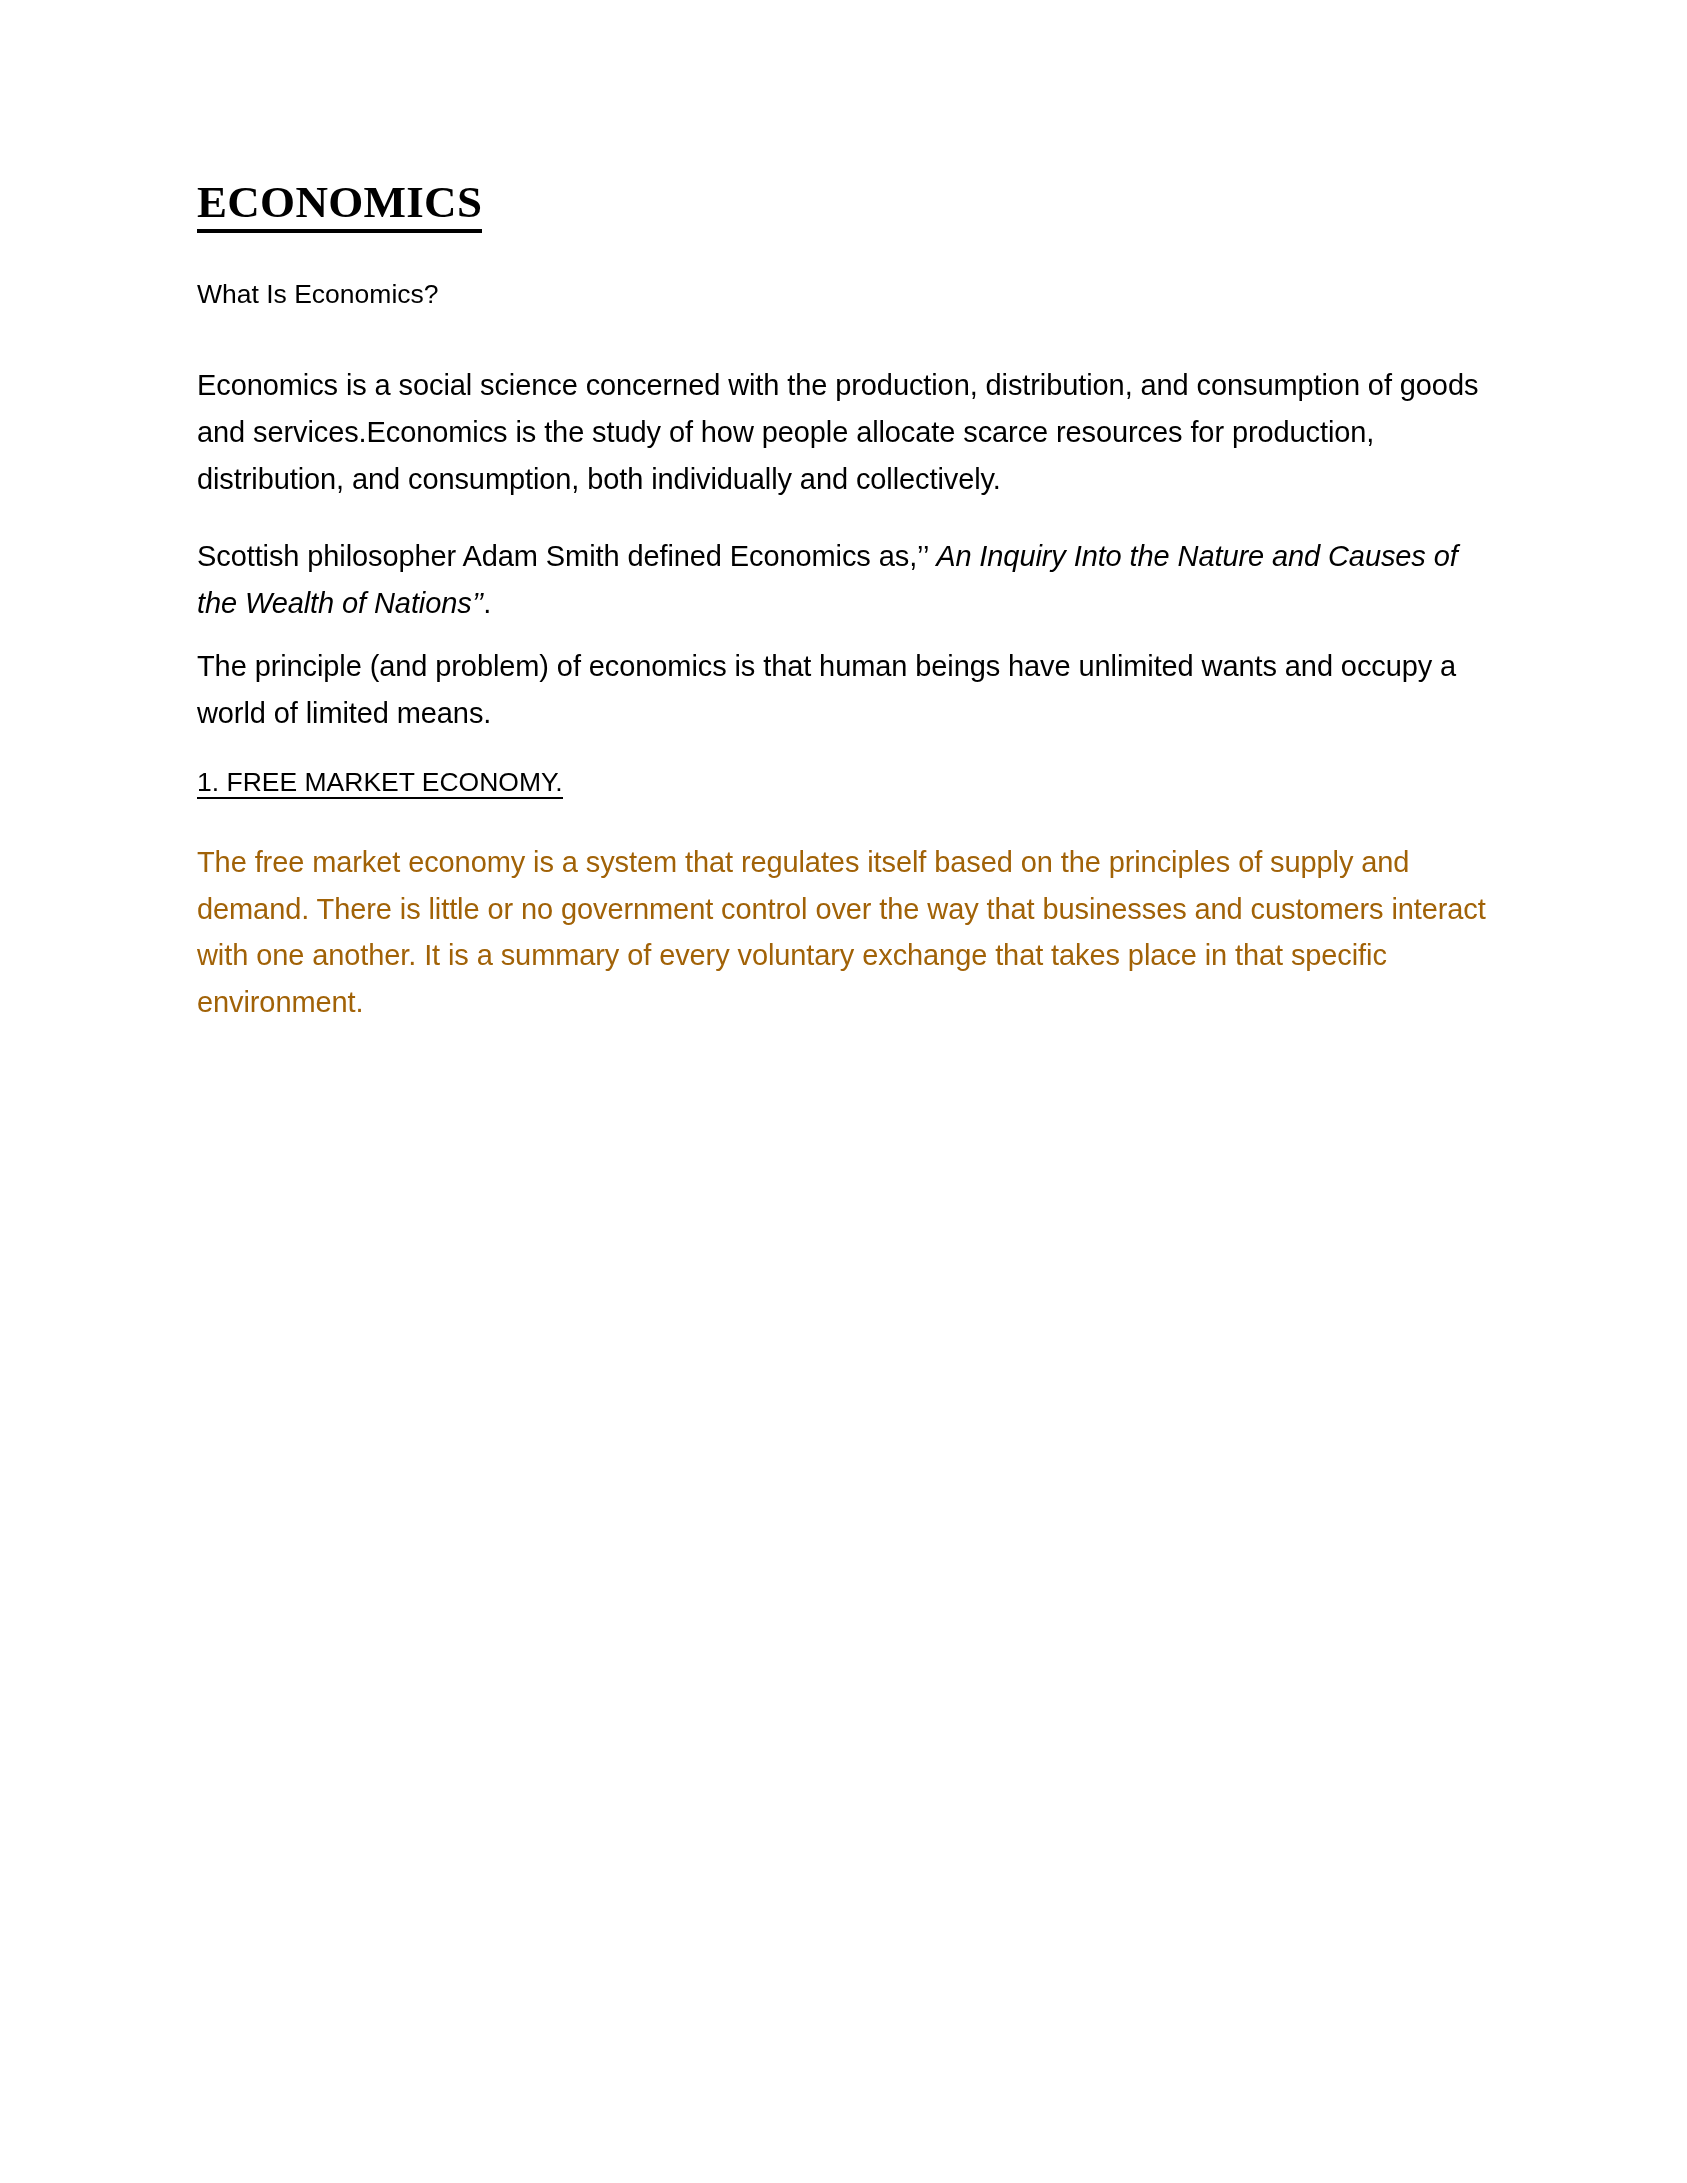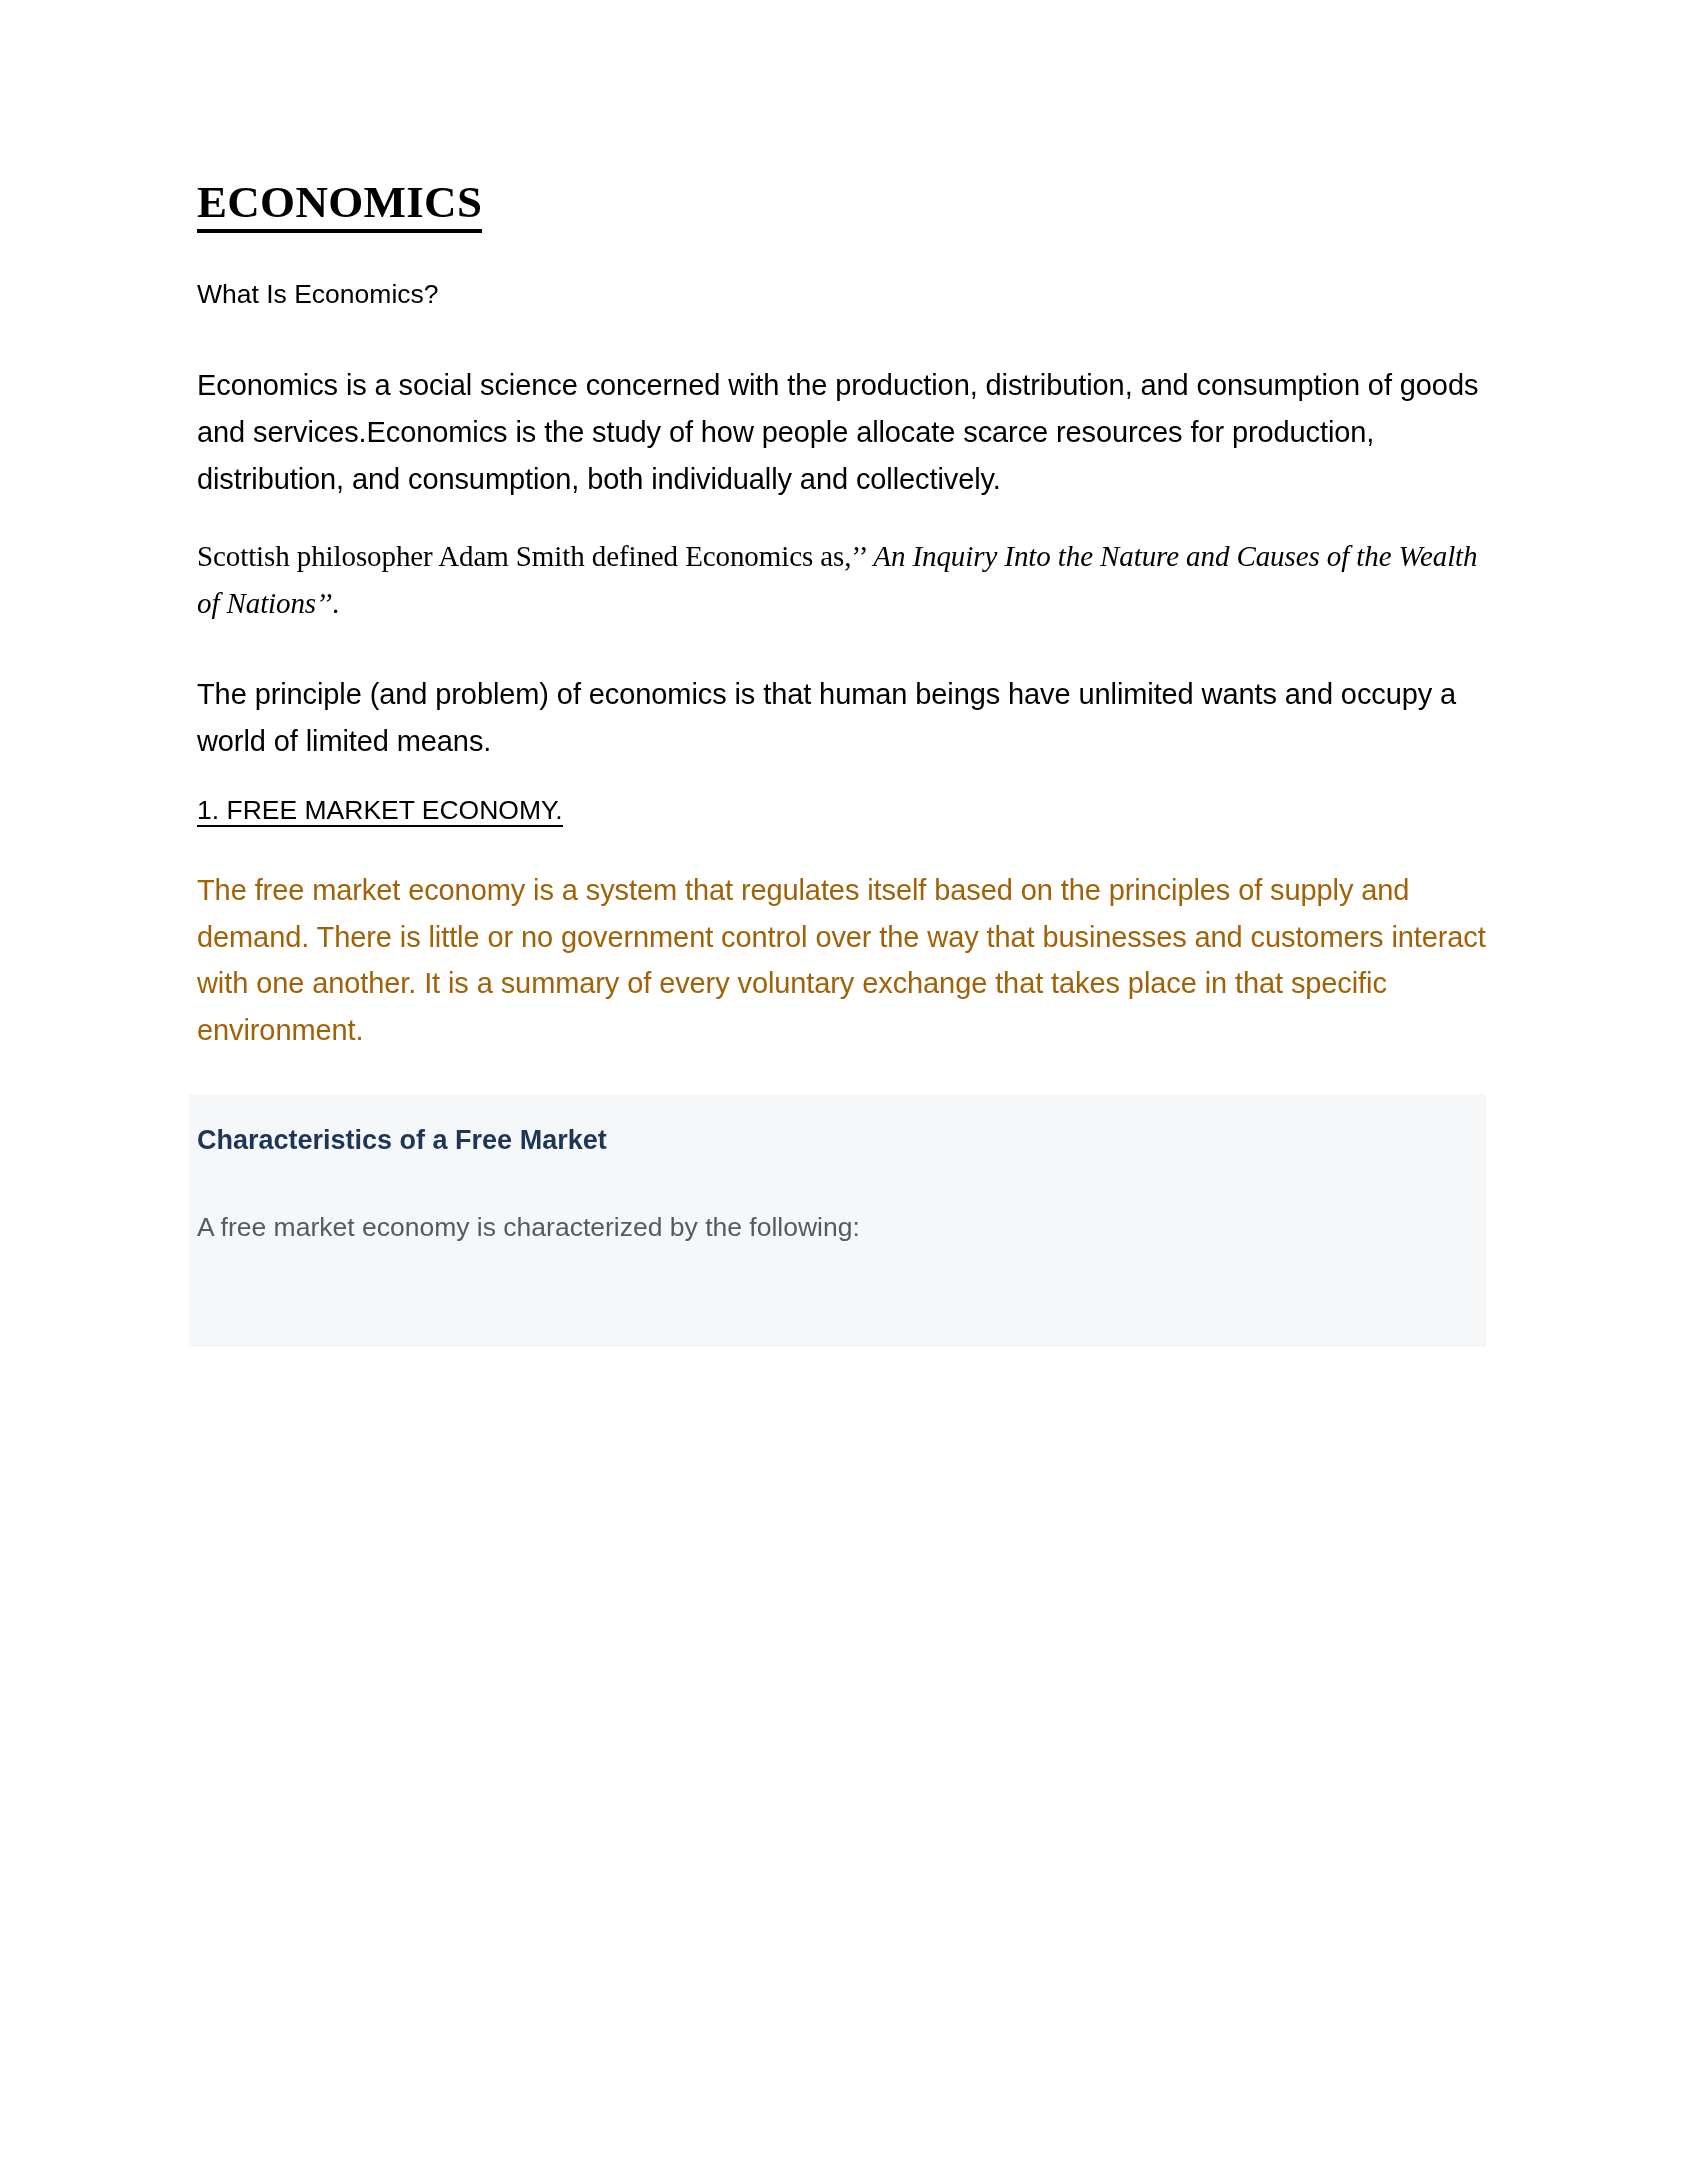--- a/index.html
+++ b/index.html
@@ -49,21 +49,21 @@
   
   .para {
     font-family: "Liberation Sans", "DejaVu Sans", sans-serif;
     font-size: 29px;
     line-height: 1.62;
     color: #000000;
     margin: 0 0 30px 0;
     font-stretch: condensed;
     letter-spacing: -0.1px;
   }
-  .para.tight { margin-bottom: 44px; font-family: Liberation Serif, serif; }
+  .para.tight { margin-bottom: 16px; }
 
   .para .ital {
     font-style: italic;
   }
 
   
   .lead-q {
     font-family: "Liberation Sans", "DejaVu Sans", sans-serif;
     font-size: 26.5px;
     line-height: 1.62;
@@ -146,20 +146,16 @@
 
     <p class="para tight"><span>Scottish philosopher Adam Smith defined Economics as,’’ </span><span class="ital">An Inquiry Into the Nature and Causes of the Wealth of Nations’’</span><span>.</span></p>
 
     <p class="para">The principle (and problem) of economics is that human beings have unlimited wants and occupy a world of limited means.</p>
 
 
     <div class="head-reg-ul"><span class="u">1. FREE MARKET ECONOMY.</span></div>
 
     <p class="para grey">The free market economy is a system that regulates itself based on the principles of supply and demand. There is little or no government control over the way that businesses and customers interact with one another. It is a summary of every voluntary exchange that takes place in that specific environment.</p>
 
-    <div class="card">
-      <div class="card-heading">Characteristics of a Free Market</div>
-      <p class="card-para">A free market economy is characterized by the following:</p>
-    </div>
 
   </div>
 </div>
 
 
 </body></html>

